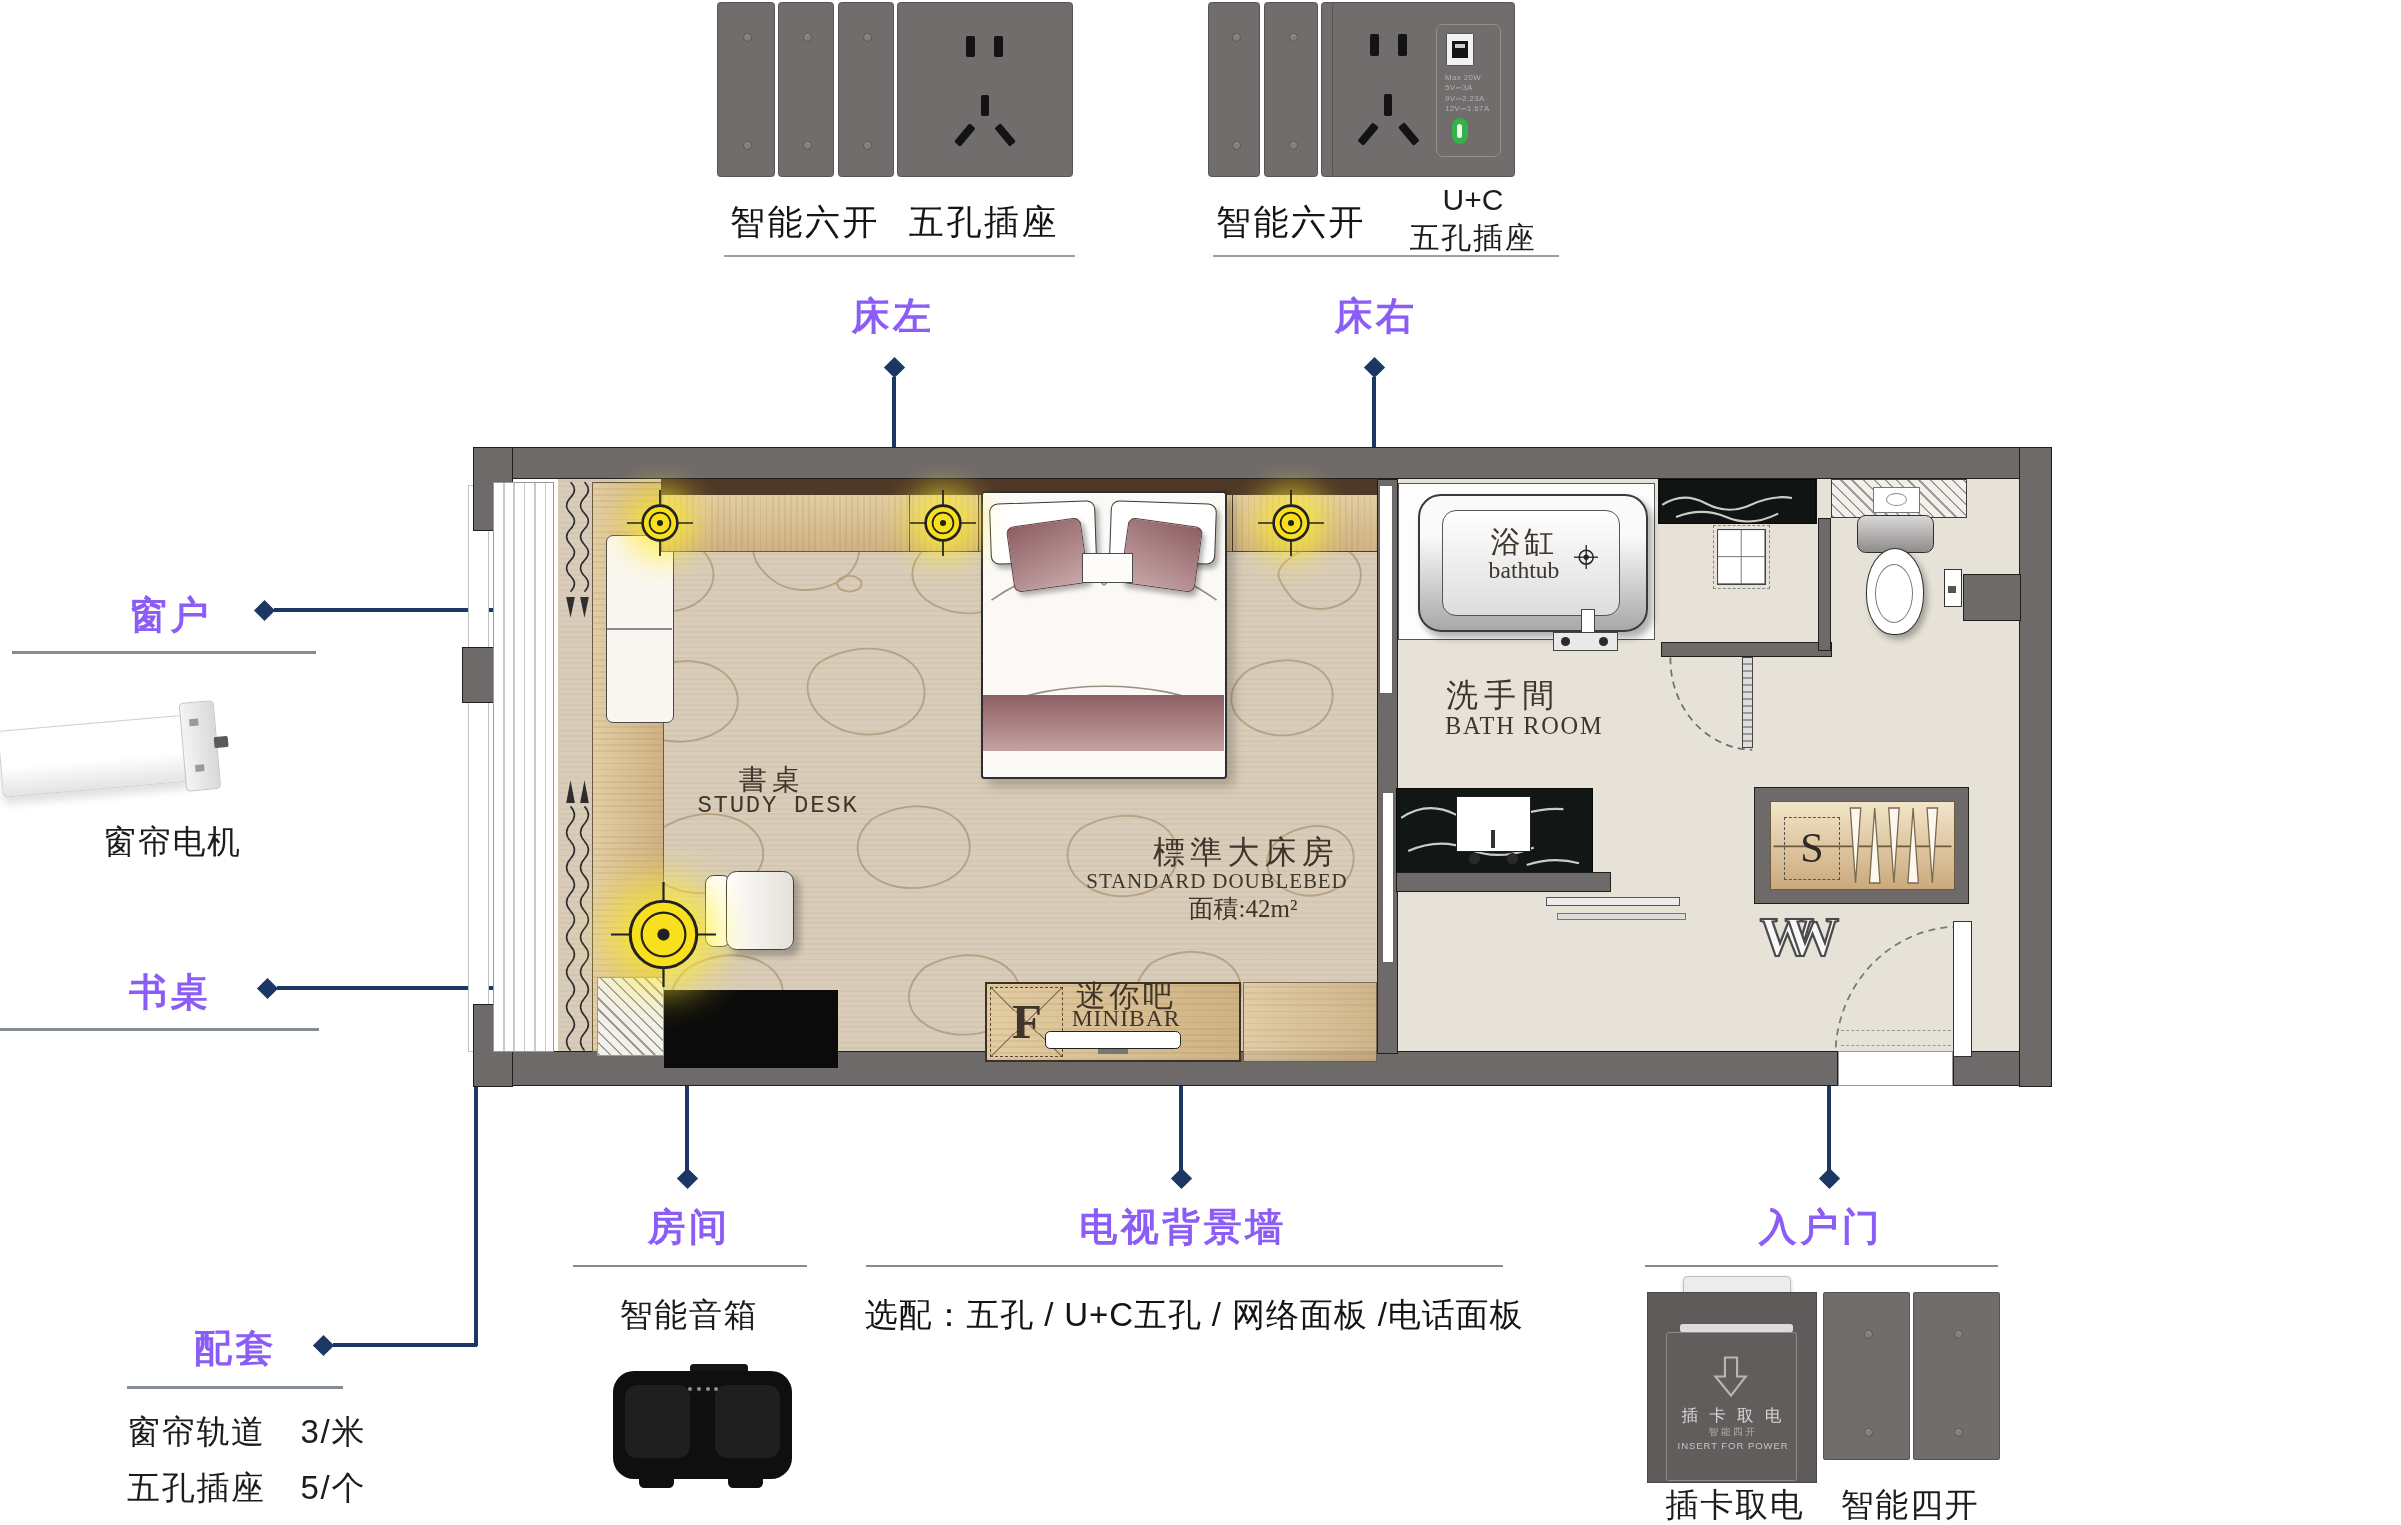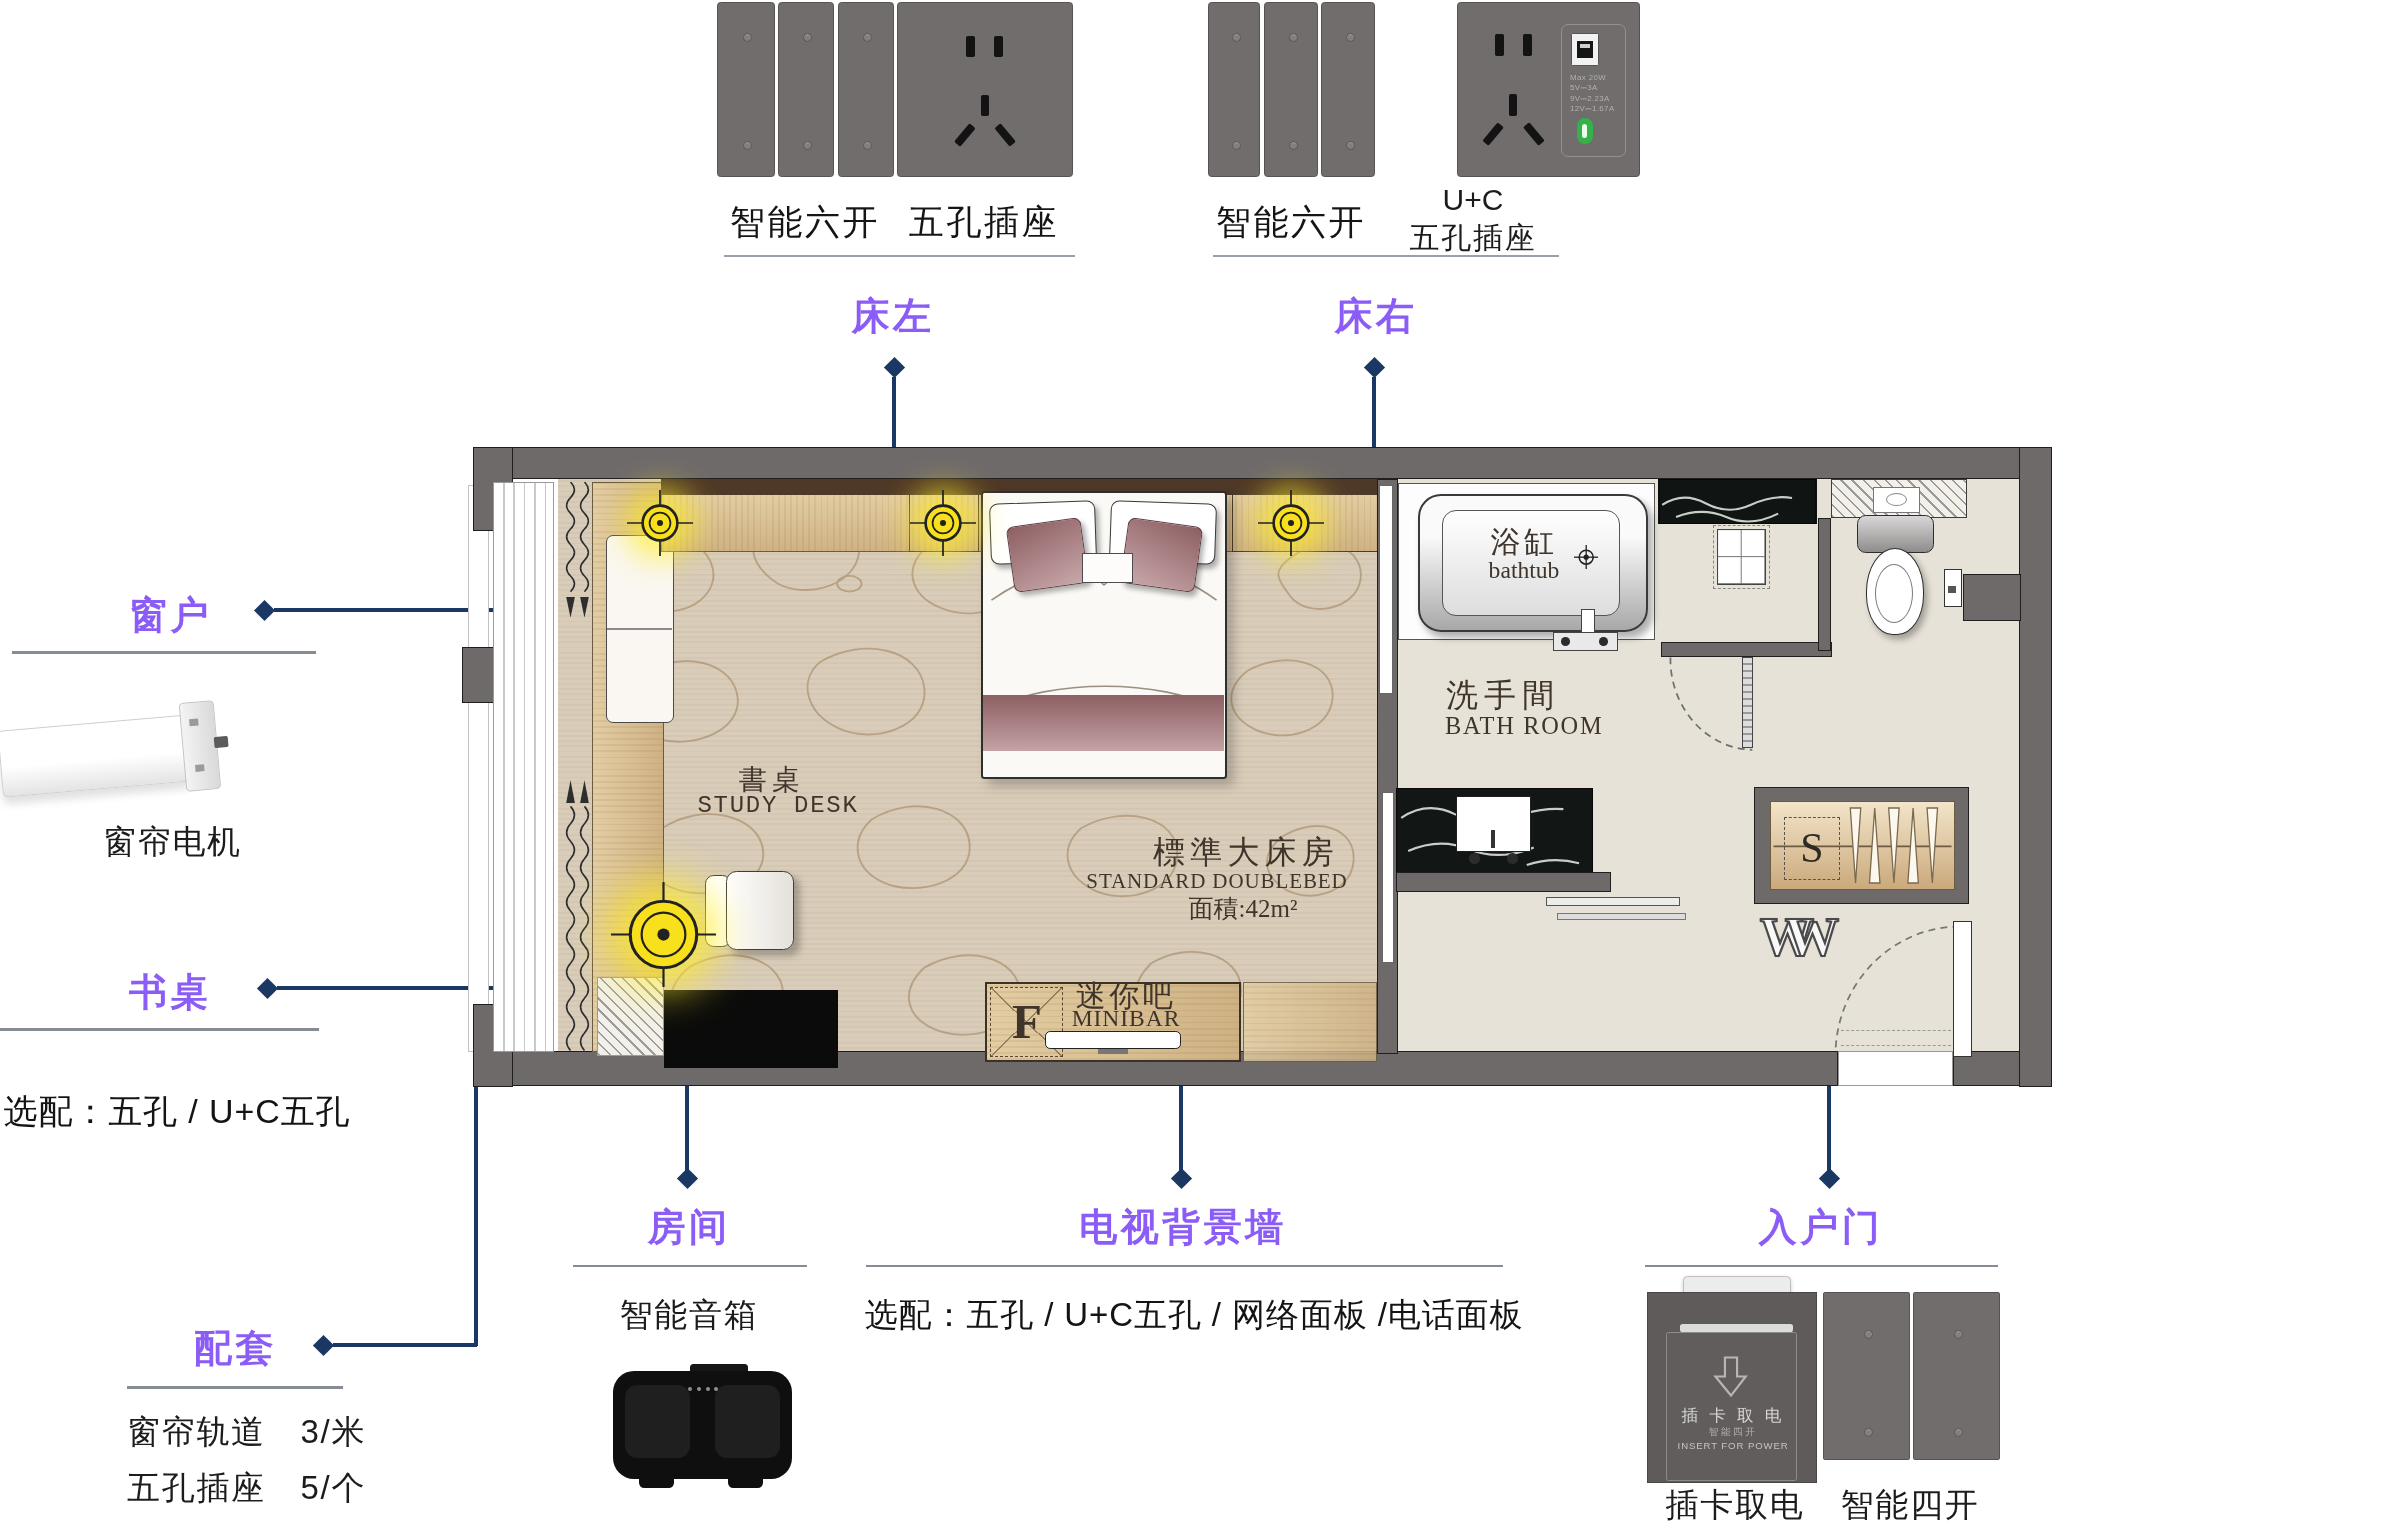--- a/index.html
+++ b/index.html
@@ -67,21 +67,21 @@
         <div class="dot" style="left:23px;top:138px;"></div>
       </div>
     <div class="abs gang" style="left:1264px;top:1.7px;width:54px;height:175px;">
       <div class="dot" style="left:23.6px;top:30px;"></div>
         <div class="dot" style="left:23.6px;top:138px;"></div>
       </div>
     <div class="abs gang" style="left:1321px;top:1.7px;width:54px;height:175px;">
       <div class="dot" style="left:23.6px;top:30px;"></div>
         <div class="dot" style="left:23.6px;top:138px;"></div>
       </div>
-    <div class="abs gang" style="left:1457px;top:1.7px;width:183px;height:175px;">
+    <div class="abs gang" style="left:1332px;top:1.7px;width:183px;height:175px;">
       <div class="pin" style="left:37px;top:31px;width:8.7px;height:22px;"></div>
       <div class="pin" style="left:65px;top:31px;width:8.7px;height:22px;"></div>
       <div class="pin" style="left:51px;top:91px;width:7.9px;height:22px;"></div>
       <div class="pin" style="left:31px;top:119px;width:7.9px;height:24.4px;transform:rotate(40deg);"></div>
       <div class="pin" style="left:72px;top:119px;width:7.9px;height:24.4px;transform:rotate(-40deg);"></div>
       <div class="abs" style="left:103px;top:21px;width:63px;height:131px;border:1.3px solid #93908f;border-radius:7px;"></div>
       <div class="abs" style="left:113px;top:30px;width:26px;height:31px;background:#f2f2f2;border:0.9px solid #555;border-radius:1.7px;">
         <div class="abs" style="left:5.2px;top:7px;width:15.7px;height:17.5px;background:#161616;"></div>
         <div class="abs" style="left:7.9px;top:10.5px;width:10.5px;height:3.5px;background:#cfcfcf;"></div>
       </div>
@@ -115,21 +115,20 @@
     <div class="abs" style="left:215px;top:44px;width:14px;height:10.5px;background:#5b5b5b;border-radius:1.7px;"></div>
     <div class="abs" style="left:192px;top:24.4px;width:8.7px;height:7px;background:#9a9a9a;"></div>
     <div class="abs" style="left:194px;top:70px;width:8.7px;height:7px;background:#9a9a9a;"></div>
   </div>
   <div class="abs sub" style="left:103px;top:820px;">窗帘电机</div>
 
   <div class="abs title" style="left:129px;top:967px;">书桌</div>
   <div class="abs diamond" style="left:260px;top:981px;"></div>
   <div class="abs cline" style="left:277px;top:986px;width:237px;height:3.5px;"></div>
   <div class="abs rule" style="left:0px;top:1028px;width:319px;"></div>
-  <div class="abs note" style="left:3.5px;top:1089px;">选配：五孔 / U+C五孔</div>
 
   <div class="abs title" style="left:194px;top:1323px;">配套</div>
   <div class="abs diamond" style="left:316px;top:1338px;"></div>
   <div class="abs cline" style="left:333px;top:1343px;width:144px;height:3.5px;"></div>
   <div class="abs cline" style="left:474px;top:1087px;width:3.5px;height:259px;"></div>
   <div class="abs rule" style="left:127px;top:1386px;width:216px;"></div>
   <div class="abs sub" style="left:127px;top:1410px;">窗帘轨道　3/米</div>
   <div class="abs sub" style="left:127px;top:1466px;">五孔插座　5/个</div>
 
   <div class="abs cline" style="left:685px;top:1040px;width:3.5px;height:131px;"></div>

